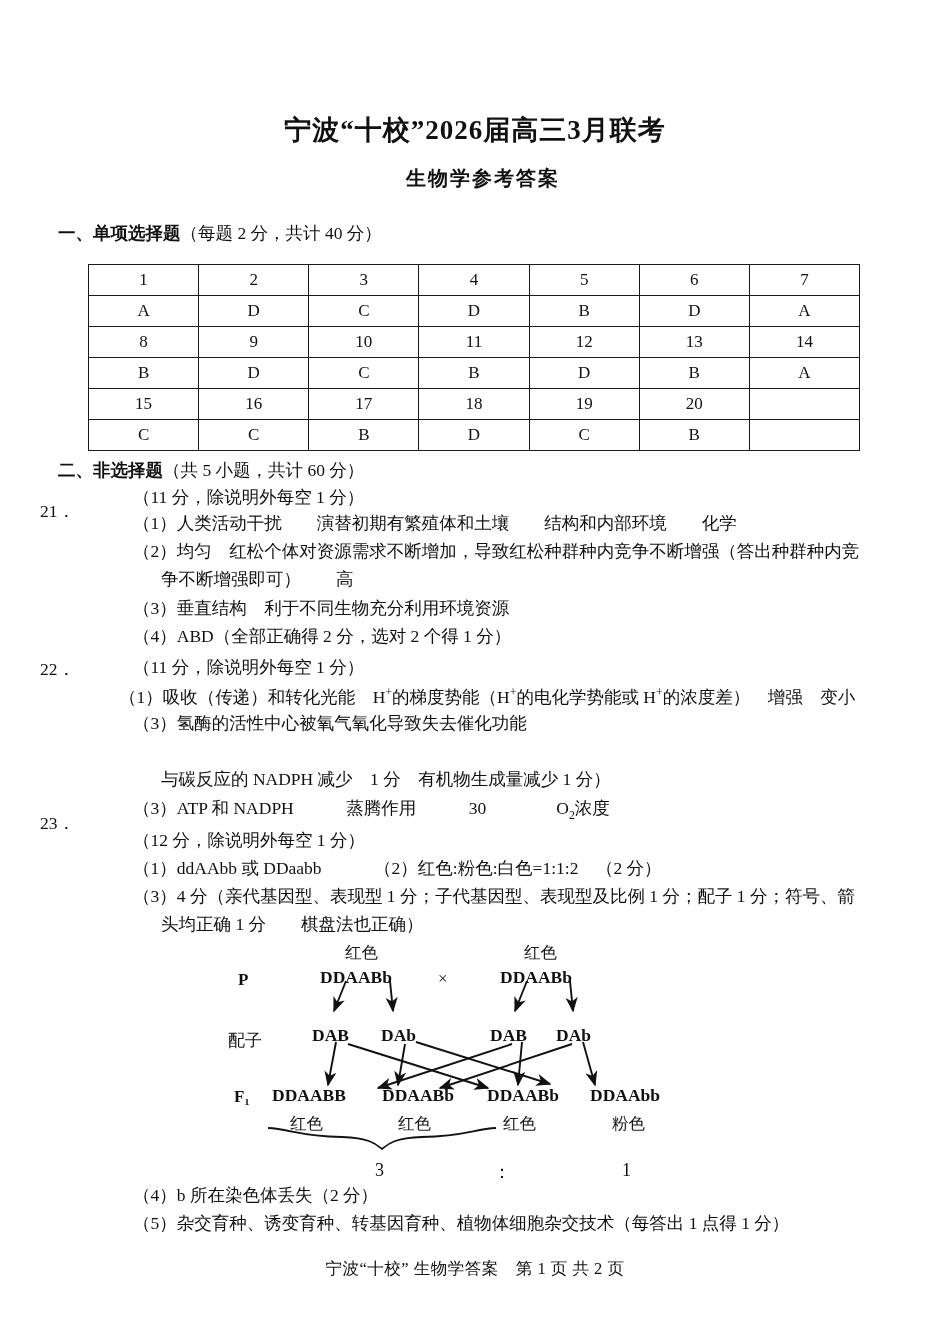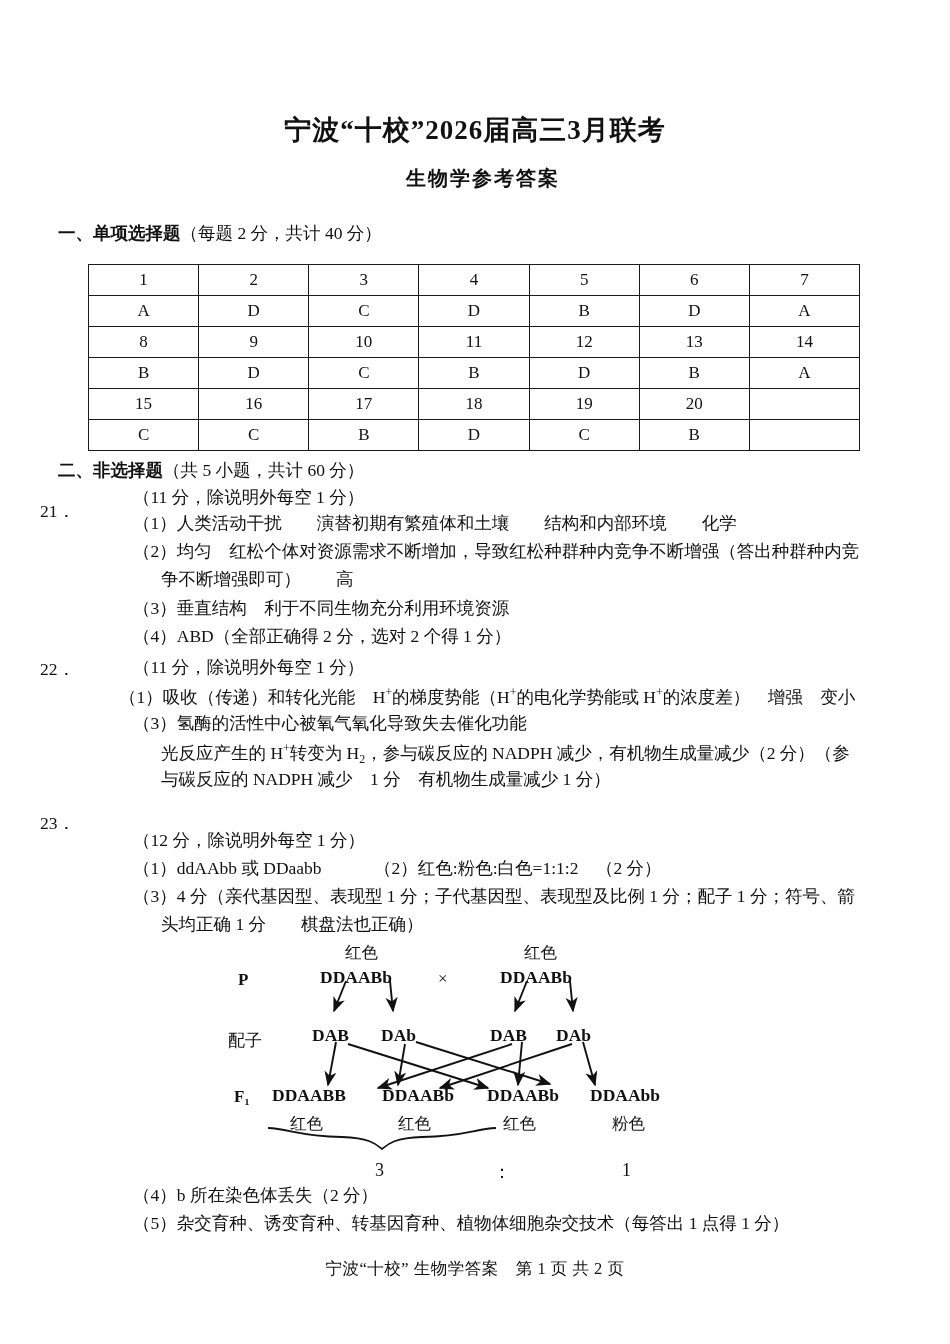--- a/index.html
+++ b/index.html
@@ -221,26 +221,26 @@
 
   <div class="q-num" style="top:657px;">22．</div>
   <div class="q-line" style="left:98px; top:657px;">（11 分，除说明外每空 1 分）</div>
 
   <div class="q-line" style="left:84px; top:685px;">
     <span>（1）吸收（传递）和转化光能　H</span><sup>+</sup><span>的梯度势能（H</span><sup>+</sup><span>的电化学势能或 H</span><sup>+</sup><span>的浓度差）　增强　变小</span>
   </div>
 
   <div class="q-line" style="left:98px; top:713px;">（3）氢酶的活性中心被氧气氧化导致失去催化功能</div>
 
-  <div class="q-line" style="left:126px; top:741px;">
-    <span>光反应产生的 H</span><sup>+</sup><span>转变为 H</span><sub>2</sub><span>，参与碳反应的 NADPH 减少，有机物生成量减少（2 分）（参</span>
-  </div>
 
   <div class="q-line" style="left:126px; top:769px;">与碳反应的 NADPH 减少　1 分　有机物生成量减少 1 分）</div>
 
+  <div class="q-line" style="left:98px; top:798px;">
+    <span>（3）ATP 和 NADPH　　　蒸腾作用　　　30　　　　O</span><sub>2</sub><span>浓度</span>
+  </div>
 
   <div class="q-num" style="top:811px;text-align:center;">23．</div>
   <div class="q-line" style="left:98px; top:830px;">（12 分，除说明外每空 1 分）</div>
   <div class="q-line" style="left:98px; top:858px;">（1）ddAAbb 或 DDaabb　　　（2）红色:粉色:白色=1:1:2　（2 分）</div>
   <div class="q-line" style="left:98px; top:886px;">（3）4 分（亲代基因型、表现型 1 分；子代基因型、表现型及比例 1 分；配子 1 分；符号、箭</div>
   <div class="q-line" style="left:126px; top:914px;">头均正确 1 分　　棋盘法也正确）</div>
 
   <div class="cross-diagram">
 
     <svg width="450" height="250" viewBox="0 0 450 250">

